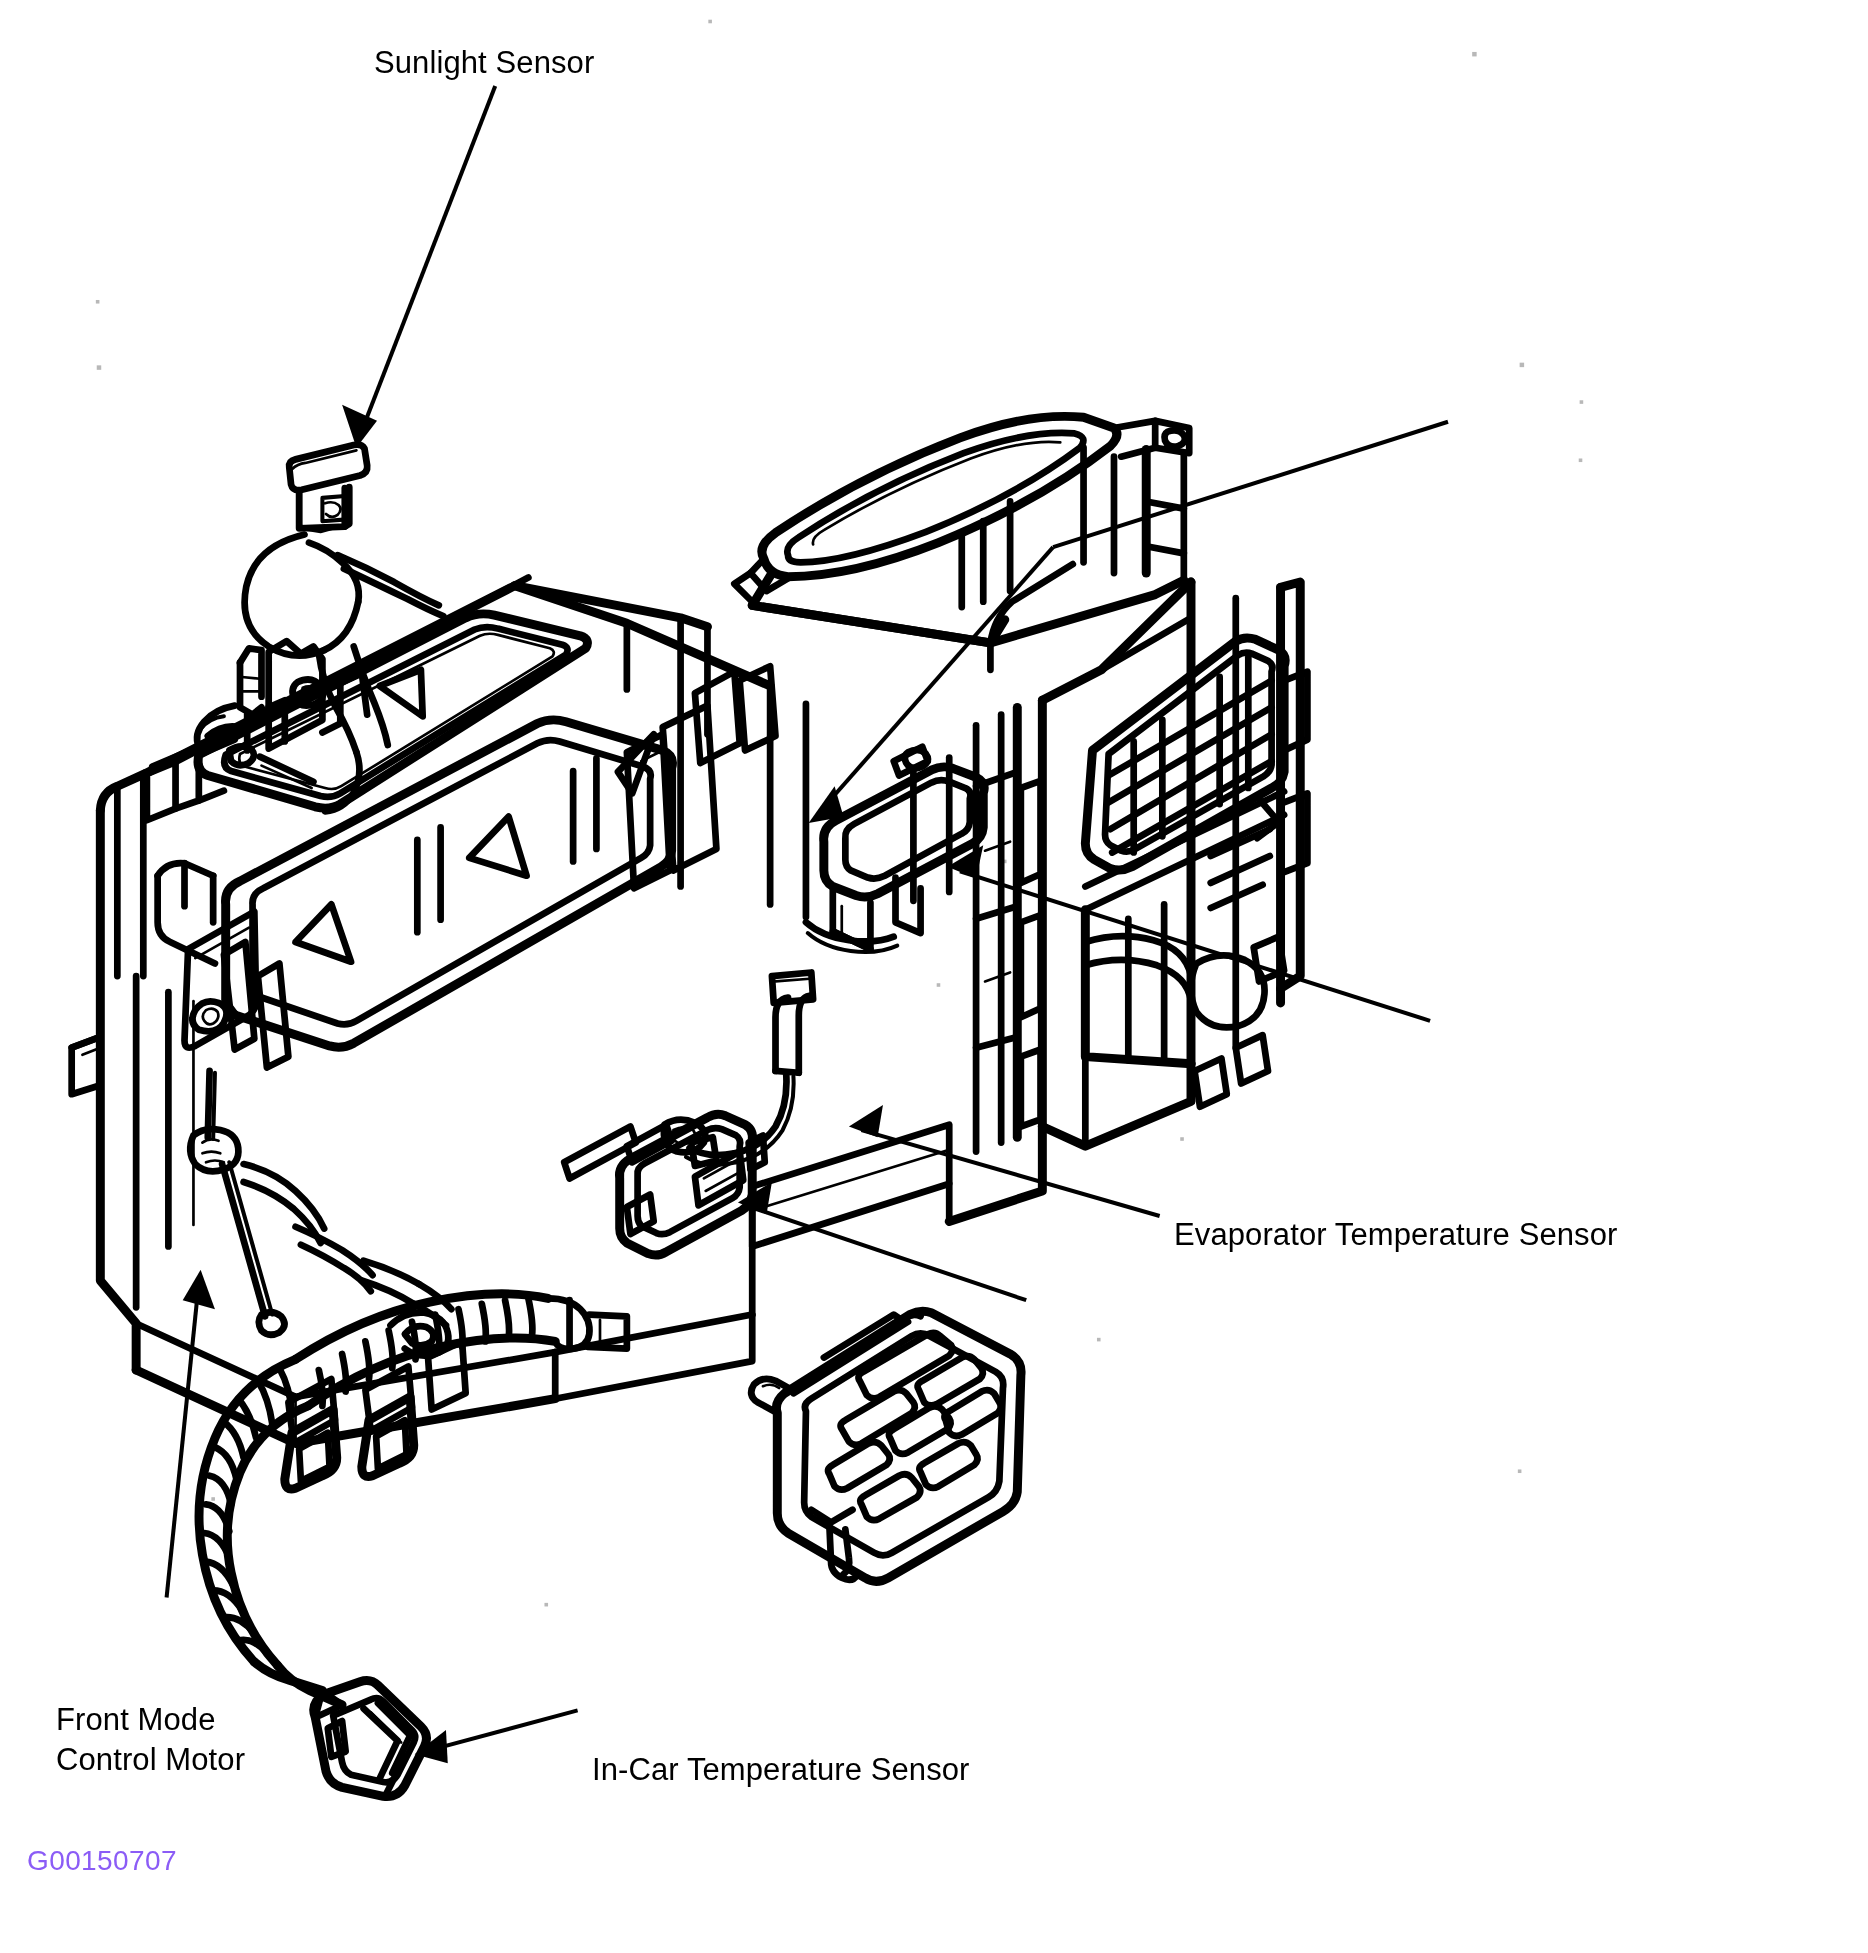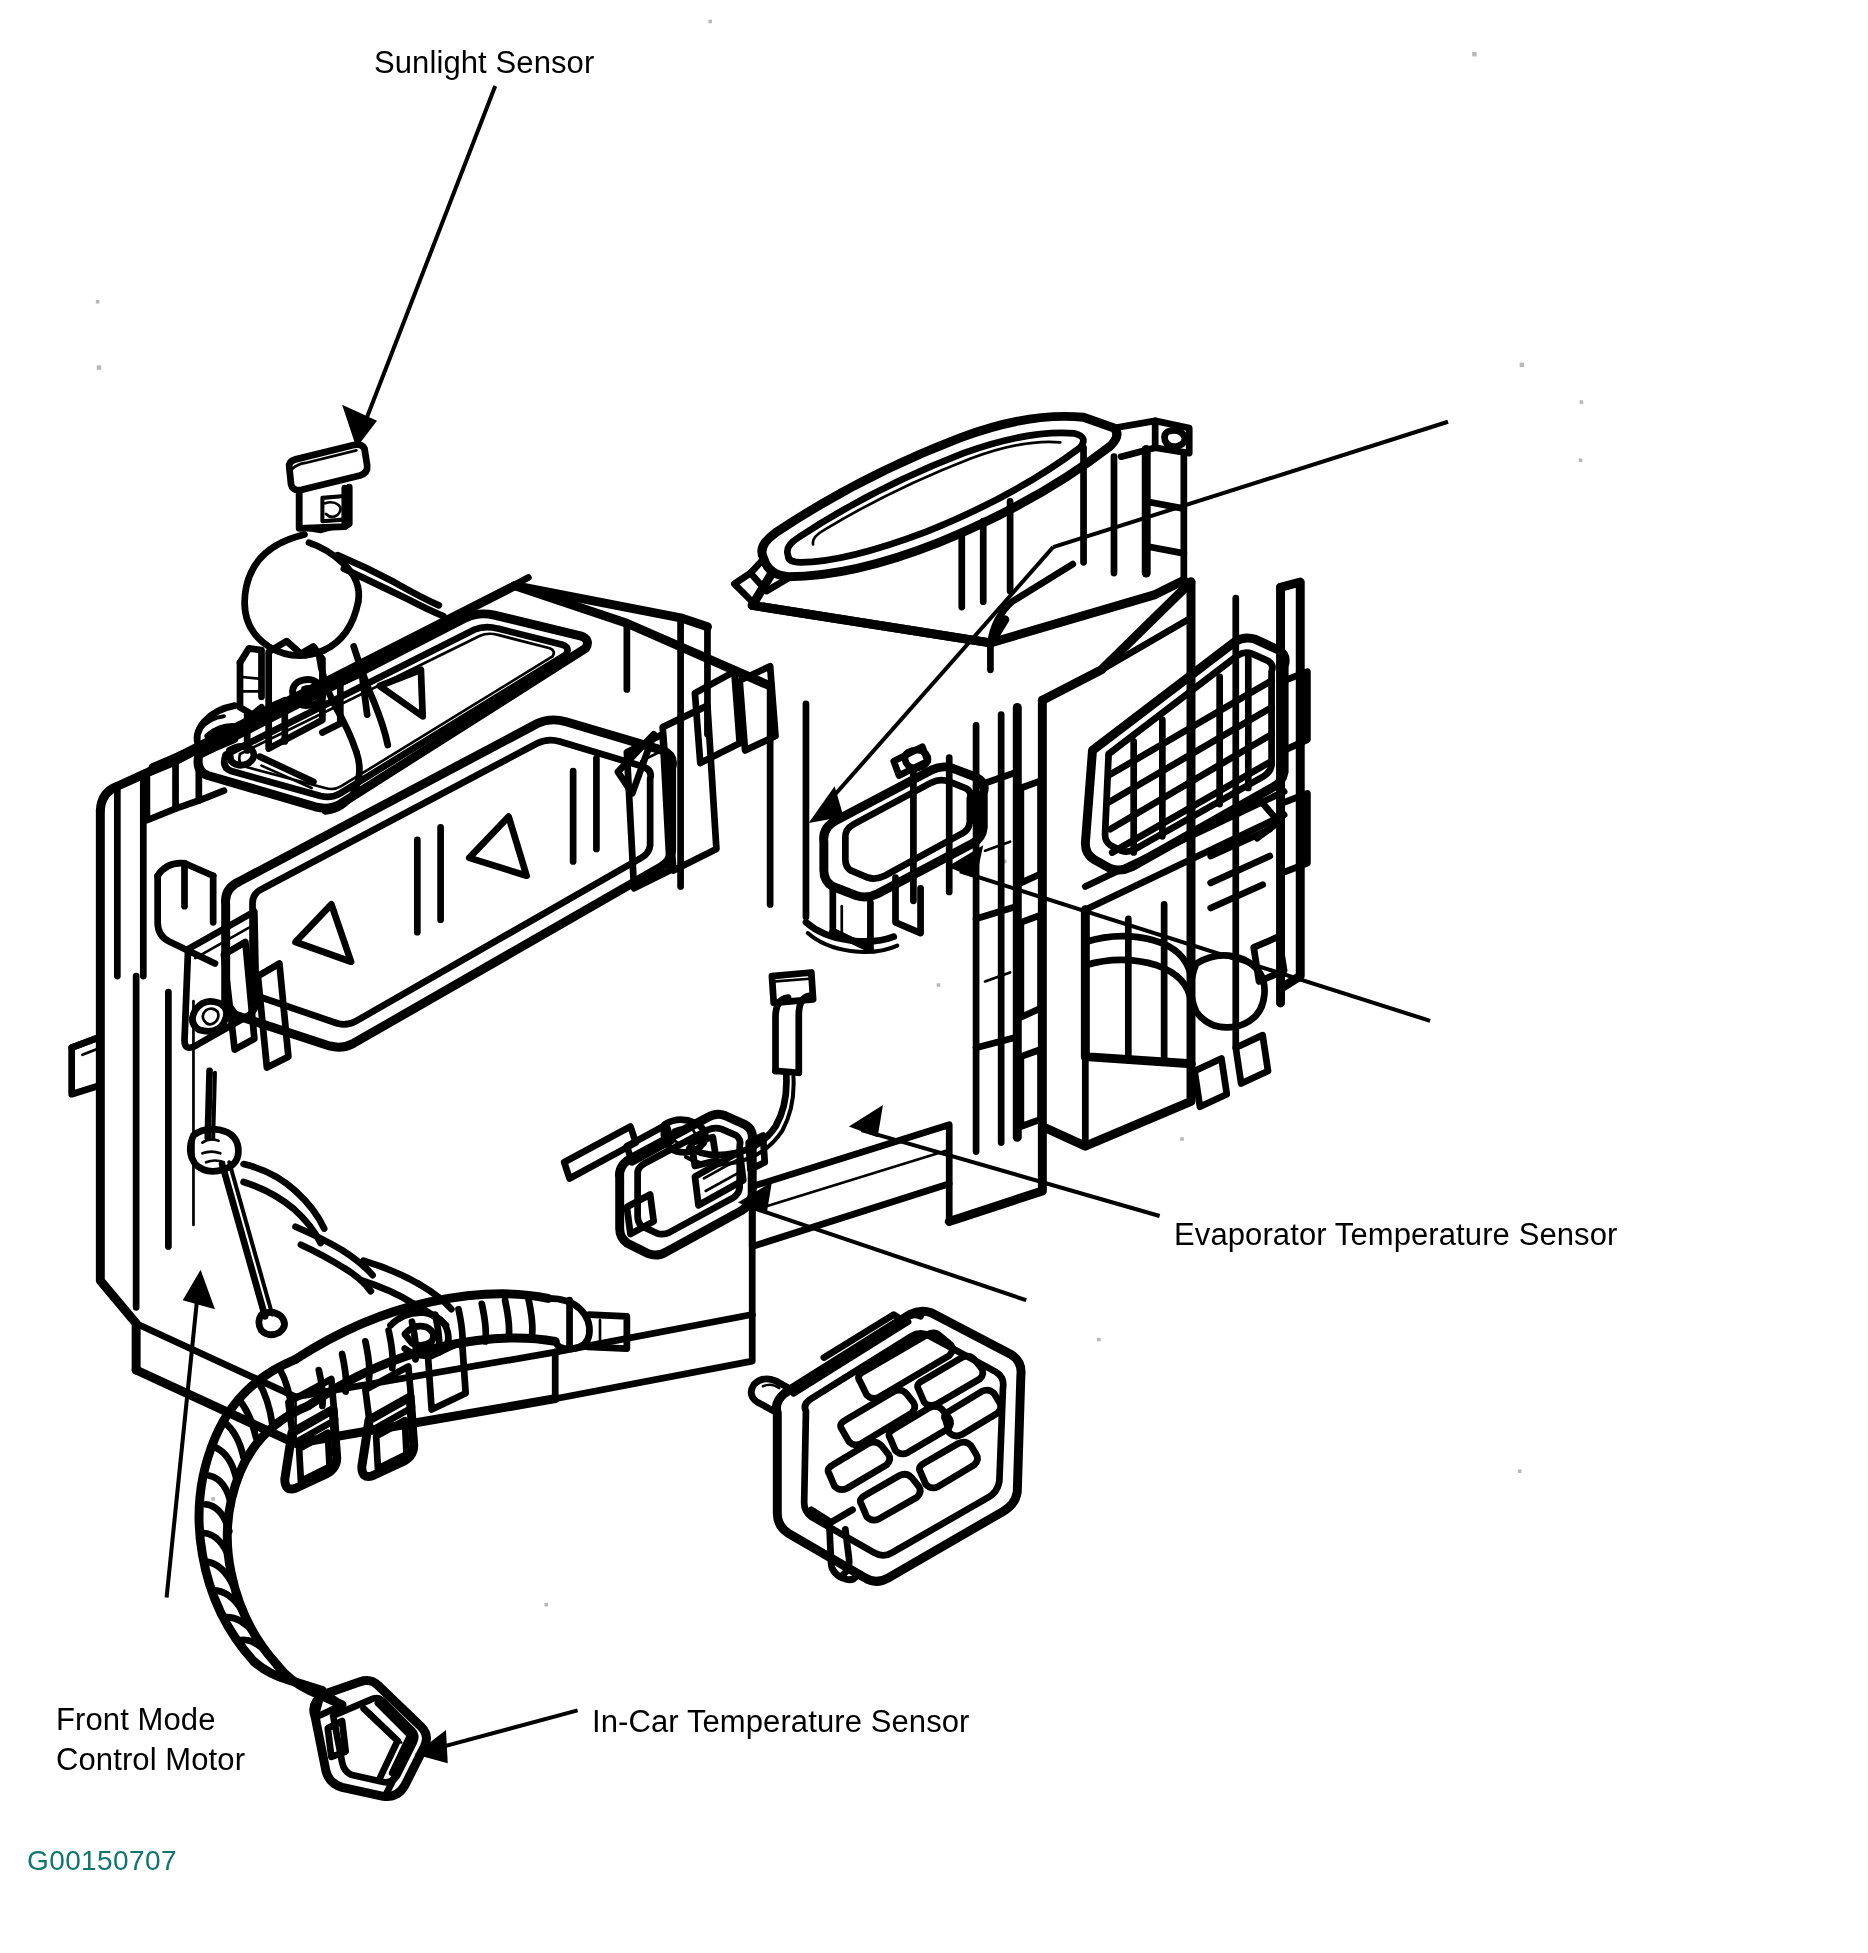--- a/index.html
+++ b/index.html
@@ -36,21 +36,21 @@
     font-size: 31px;
     line-height: 1.28;
     color: #000000;
     white-space: pre;
     letter-spacing: 0.1px;
   }
   .figid {
     position: absolute;
     font-family: "Liberation Sans", sans-serif;
     font-size: 28px;
-    color: #0f766e;
+    color: #8b5cf6;
     white-space: pre;
     letter-spacing: 0.4px;
   }
   
   .ln    { fill: none; stroke: #000; stroke-width: 4.5; stroke-linecap: round; stroke-linejoin: round; }
   .ln-th { fill: none; stroke: #000; stroke-width: 7.5; stroke-linecap: round; stroke-linejoin: round; }
   .ln-hv { fill: none; stroke: #000; stroke-width: 10; stroke-linecap: round; stroke-linejoin: round; }
   .ln-f  { fill: none; stroke: #000; stroke-width: 3; stroke-linecap: round; stroke-linejoin: round; }
   .leader{ fill: none; stroke: #000; stroke-width: 4.5; stroke-linecap: butt; }
   .arrow { fill: #000; stroke: none; }
@@ -547,18 +547,18 @@
 
 
   <div class="lbl" style="left:1174px; top:1215px;">Evaporator Temperature Sensor</div>
 
 
   <div style="position:absolute; left:56px; top:1666px;margin-top:34px;">
     <div class="lbl" style="position:static;">Front Mode</div>
     <div class="lbl" style="position:static;">Control Motor</div>
   </div>
 
-  <div class="lbl" style="left:592px; top:1702px;text-align:right;">In-Car Temperature Sensor</div>
+  <div class="lbl" style="left:592px; top:1750px;text-align:right;">In-Car Temperature Sensor</div>
 
   <div class="figid" style="left:27px; top:1845px;">G00150707</div>
 
 </div>
 
 
 </body></html>

